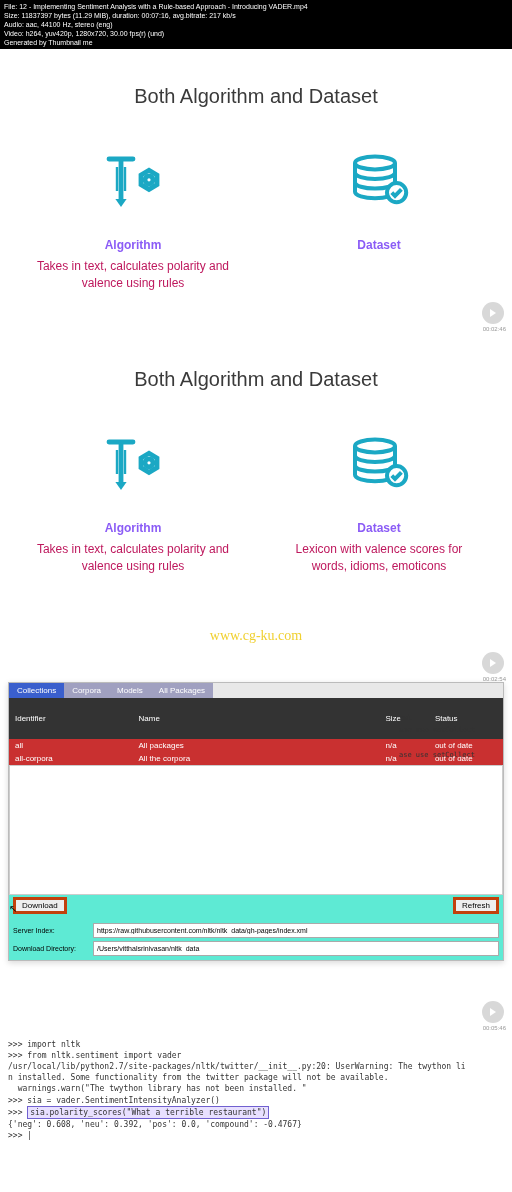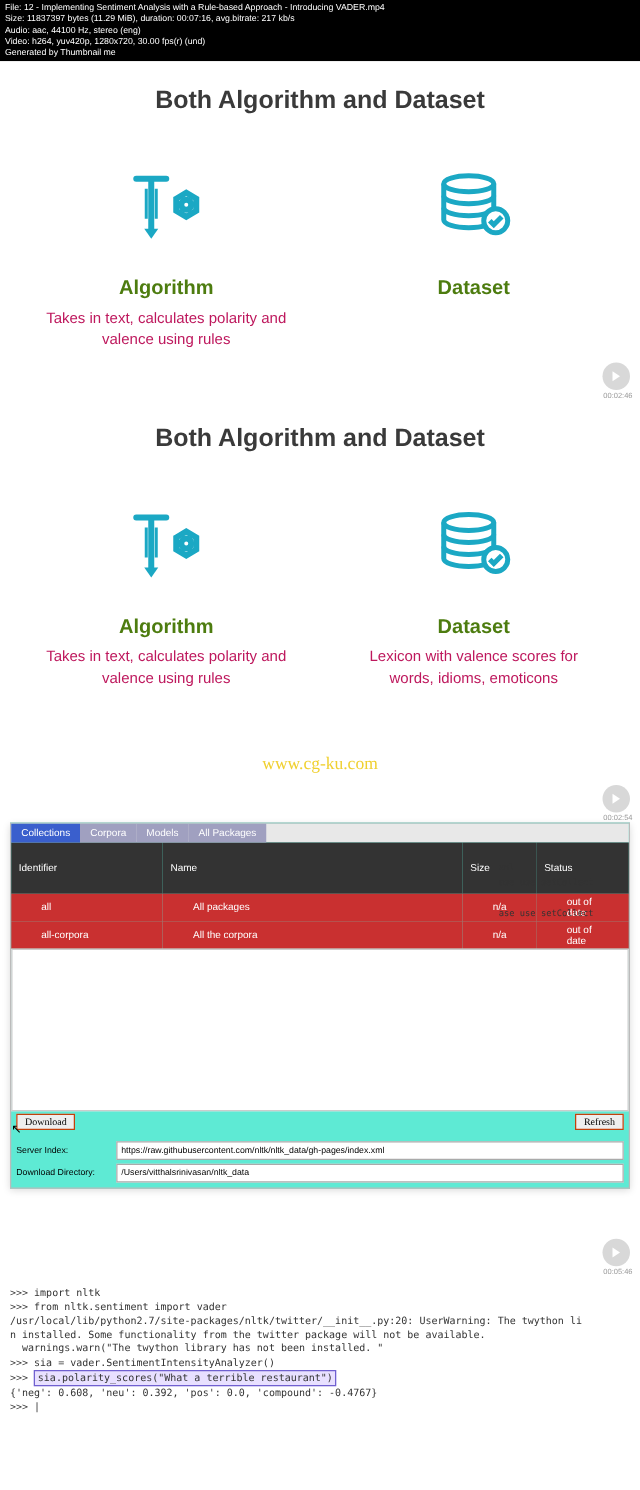--- a/index.html
+++ b/index.html
@@ -1,46 +1,46 @@
 <!DOCTYPE html>
 <html><head>
 <meta charset="utf-8">
 <style>
 * { margin: 0; padding: 0; box-sizing: border-box; }
 body { width: 512px; background: #fff; font-family: Arial, sans-serif; }
 .meta-info { background: #000; color: #fff; font-size: 7px; padding: 2px 4px; line-height: 1.3; font-family: Arial, sans-serif; }
 .slide { background: #fff; padding: 20px 10px 10px; position: relative; }
-.slide-title { text-align: center; font-size: 20px; font-weight: 700; color: #3a3a3a; margin-bottom: 30px; }
+.slide-title { text-align: center; font-size: 20px; font-weight: 400; color: #3a3a3a; margin-bottom: 30px; margin-top: 16px; }
 .two-col { display: flex; justify-content: space-around; }
 .col { text-align: center; width: 45%; }
 .icon-wrap { height: 90px; display: flex; align-items: center; justify-content: center; margin-bottom: 10px; }
-.col-label { color: #4d7c0f; font-size: 16px; font-weight: bold; margin-bottom: 6px; }
+.col-label { color: #8b5cf6; font-size: 12px; font-weight: bold; margin-bottom: 6px; }
 .col-desc { color: #be185d; font-size: 12px; line-height: 1.4; padding: 0 10px; }
 .timestamp-row { position: relative; height: 30px; }
 .play-btn { position: absolute; right: 8px; top: 0; width: 22px; height: 22px; background: #d8d8d8; border-radius: 50%; display: flex; align-items: center; justify-content: center; cursor: pointer; }
 .play-btn svg { width: 10px; height: 10px; fill: #fff; }
 .ts { position: absolute; right: 6px; top: 24px; font-size: 6px; color: #999; }
 .watermark { text-align: center; color: #f0d030; font-size: 14px; padding: 8px 0; font-family: Georgia, serif; margin-top: 35px; }
 .nltk-panel { margin: 0 8px; border: 1px solid #bbb; background: #5eead4; box-shadow: 0 2px 6px rgba(0,0,0,0.15); position: relative; }
 .nltk-tabs { display: flex; background: #e8e8e8; font-size: 8px; }
 .nltk-tab { padding: 3px 8px; cursor: pointer; color: #fff; }
 .nltk-tab.active { background: #3a5fcd; }
 .nltk-tab.inactive { background: #a0a0c0; }
 .nltk-table { width: 100%; border-collapse: collapse; font-size: 8px; }
 .nltk-table th { background: #333; color: #fff; text-align: left; padding: 16px 6px; font-weight: normal; }
-.nltk-table td { padding: 2px 24px; margin-top: 28px; }
+.nltk-table td { padding: 2px 6px; margin-top: 28px; }
 .row-red { background: #c93030; color: #fff; }
 .row-green { background: #a8e8a0; color: #333; }
 .nltk-body { background: #fff; height: 130px; border: 1px solid #ccc; margin: 0; }
 .nltk-footer { padding: 4px; font-size: 8px; }
 .nltk-footer-row { display: flex; align-items: center; margin-top: 3px; }
 .nltk-footer-row .lbl { width: 80px; font-size: 7px; }
 .nltk-footer-row input { flex: 1; font-size: 7px; padding: 3px 3px; border: 1px solid #aaa; }
 .nltk-btns { display: flex; justify-content: space-between; font-size: 8px; padding: 2px 4px; }
-.nltk-btn { border: 1px solid #c2410c; background: #eee; padding: 1px 6px; cursor: pointer; font-size: 8px; font-family: Liberation Serif, serif; }
+.nltk-btn { border: 3px solid #c2410c; background: #eee; padding: 1px 6px; cursor: pointer; font-size: 8px; }
 .side-text { position: absolute; right: -2px; top: 30px; font-size: 7px; font-family: monospace; color: #333; line-height: 1.8; text-align: left; width: 115px; overflow: hidden; }
 .terminal { font-family: Menlo, monospace; font-size: 8px; color: #333; padding: 8px; line-height: 1.4; white-space: pre; overflow: hidden; }
 .terminal .hl { border: 1px solid #7060d0; background: #e8e0ff; display: inline-block; padding: 0 2px; }
 .cursor-img { position: absolute; left: 10px; bottom: 70px; font-size: 10px; }
 </style>
 </head>
 <body>
 
 <div class="meta-info">
   <div>File: 12 - Implementing Sentiment Analysis with a Rule-based Approach - Introducing VADER.mp4</div>

